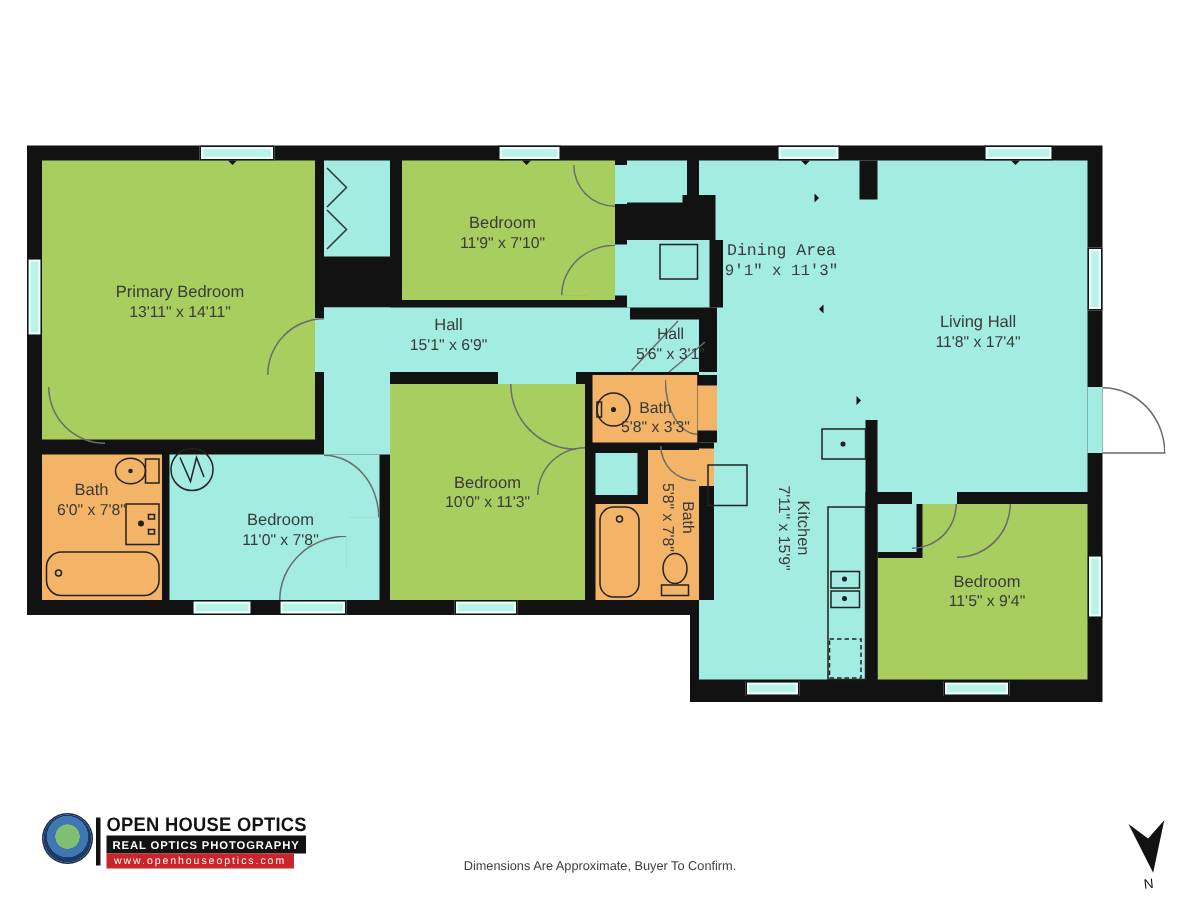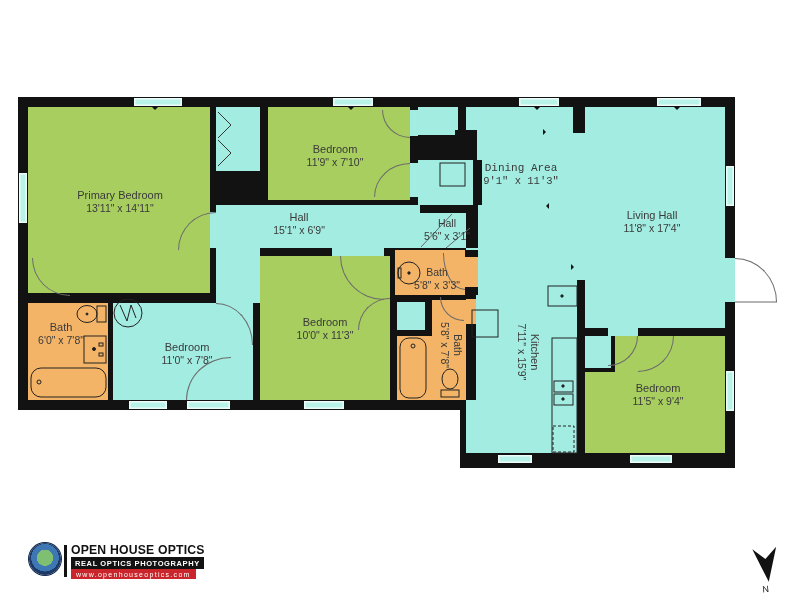--- a/index.html
+++ b/index.html
@@ -235,14 +235,15 @@
   <div class="lbl" style="left:658px;top:395px;">
     <div>Bedroom</div>
       <div class="dims">11'5" x 9'4"</div>
   </div>
 
   <div class="badge"></div>
   <div class="logo-div"></div>
   <div class="logo-1">OPEN HOUSE OPTICS</div>
   <div class="logo-2">REAL OPTICS PHOTOGRAPHY</div>
   <div class="logo-3">www.openhouseoptics.com</div>
+  <div class="disclaimer">Dimensions Are Approximate, Buyer To Confirm.</div>
 
 </div>
 
 </body></html>

